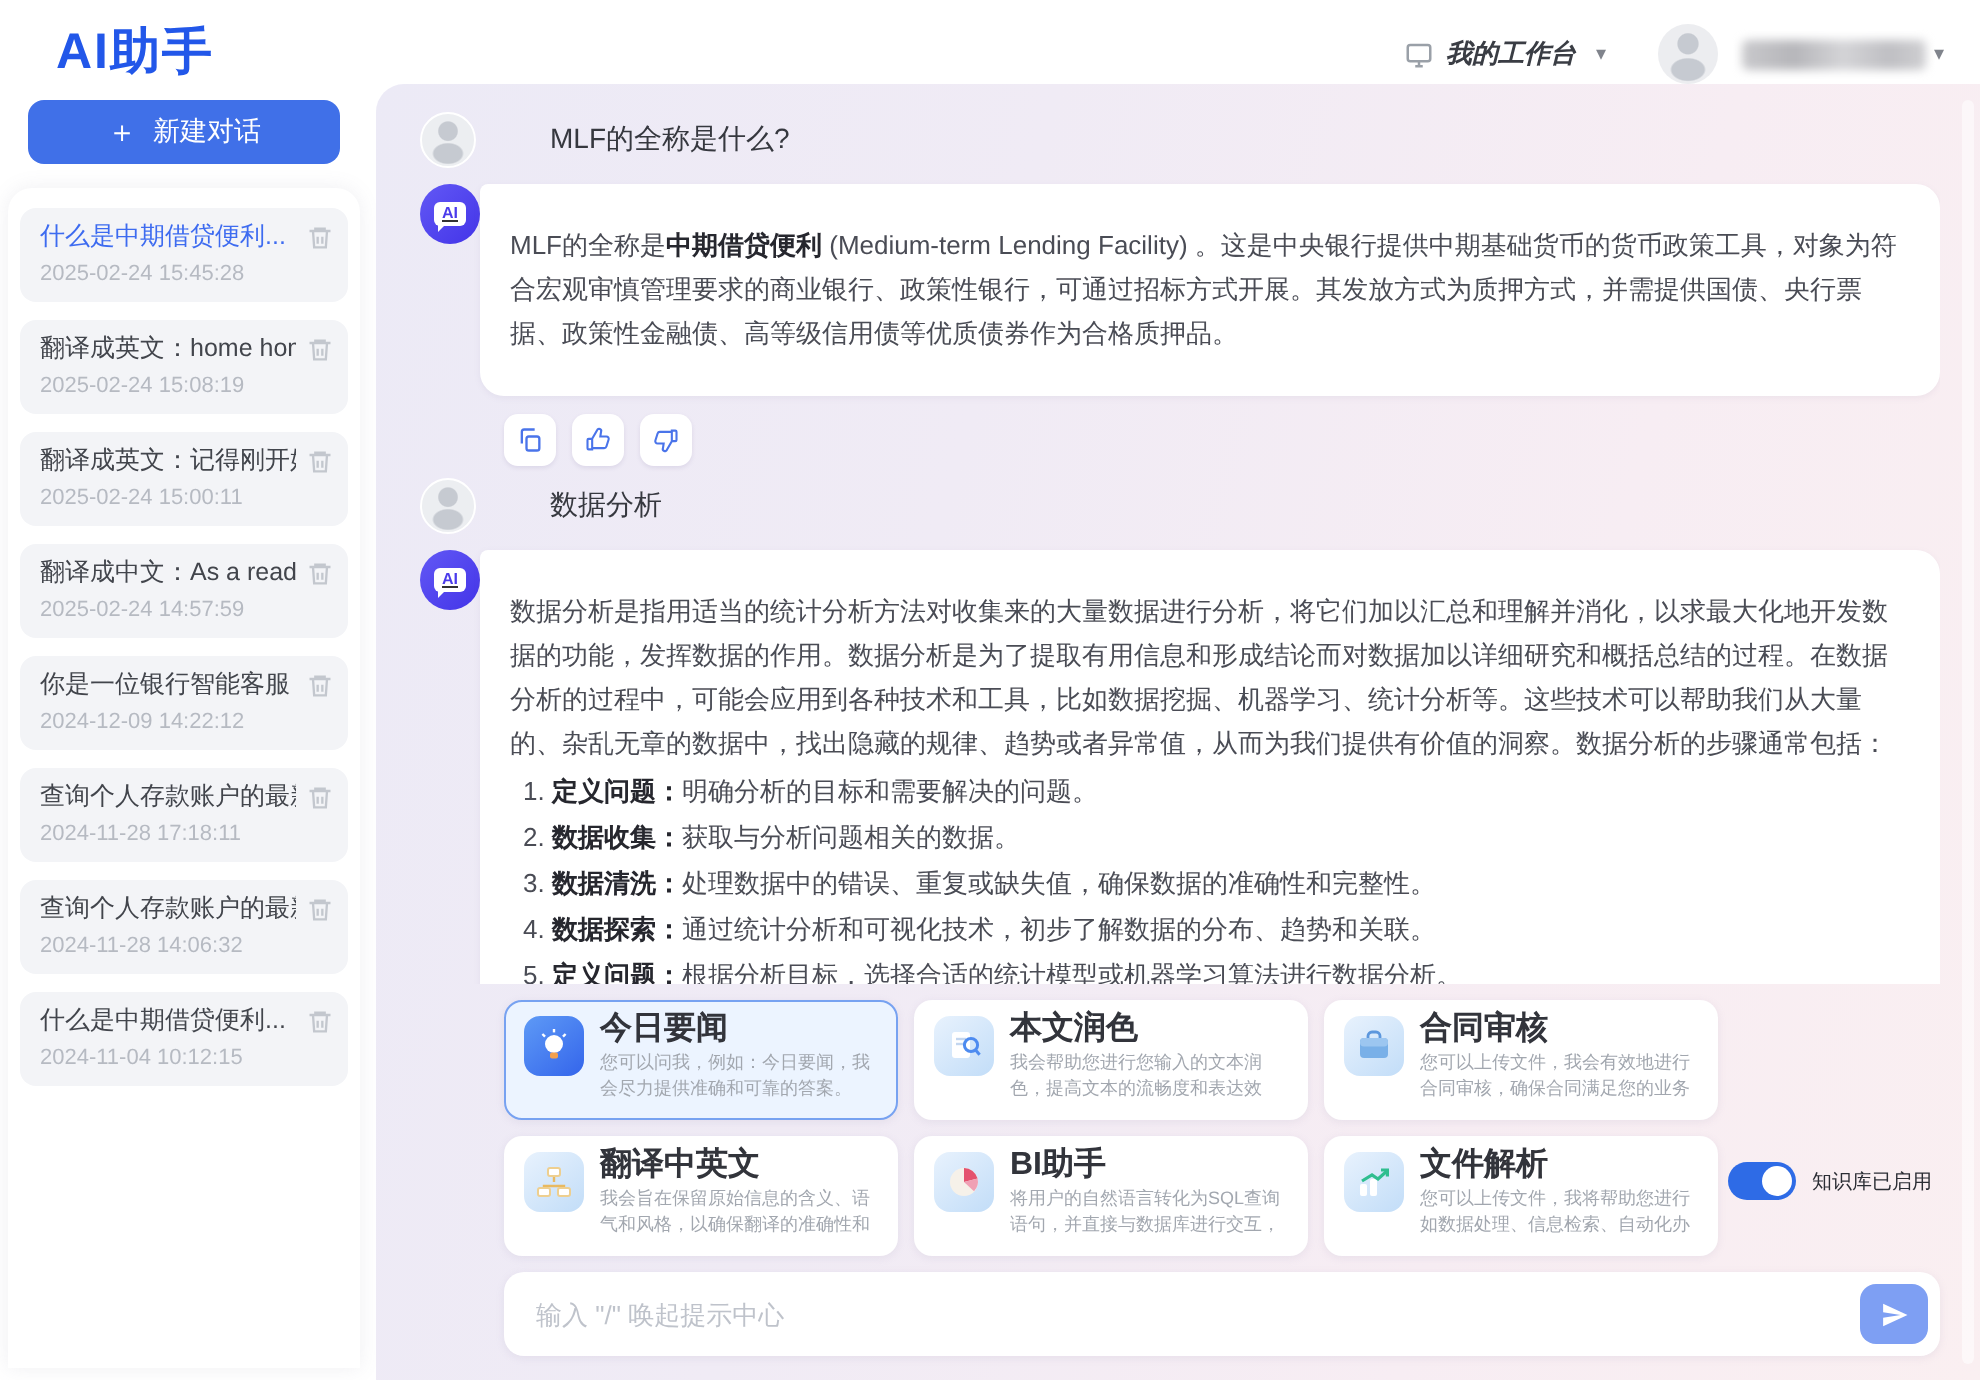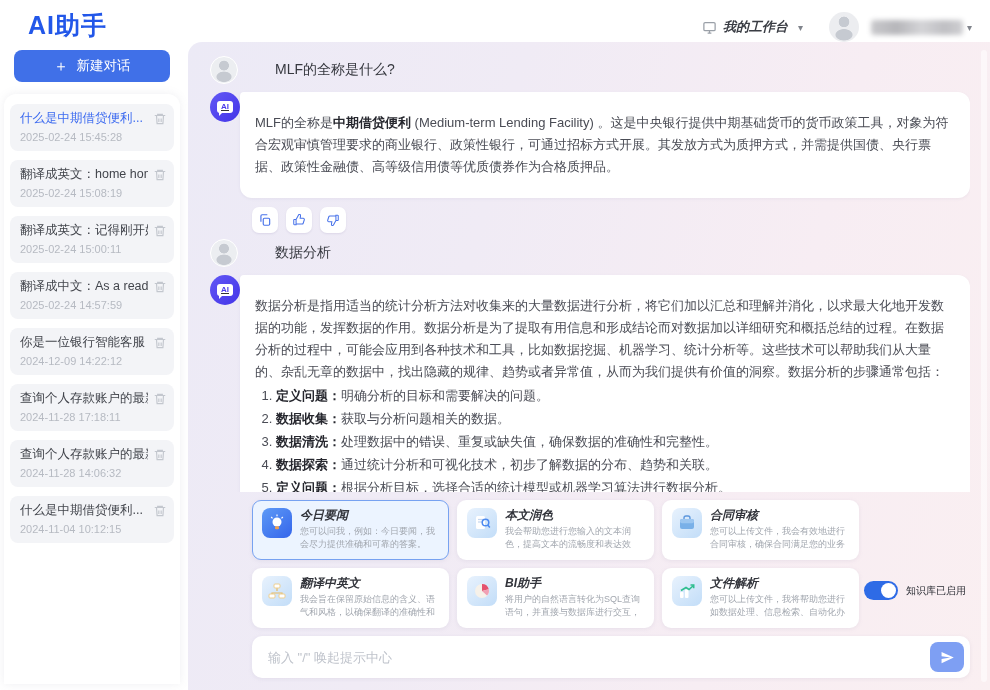--- a/index.html
+++ b/index.html
@@ -79,21 +79,21 @@
   .cards-area { margin:8px 0 8px 42px; display:grid; grid-template-columns:repeat(3,197px);
     gap:8px; }
   .card { background:#fff; border:1px solid rgba(255,255,255,.8); border-radius:9px;
     padding:7px 9px; display:flex; gap:8px; align-items:flex-start;
     box-shadow:0 1px 4px rgba(150,140,180,.14); cursor:pointer; }
   .card.active { background:#ECF4FF; border-color:#77A2F1; }
   .card-icon { width:30px; height:30px; border-radius:8px; flex:none;
     display:flex; align-items:center; justify-content:center;
     background:linear-gradient(140deg,#E8F2FD,#C2DDF8); }
   .card.active .card-icon { background:linear-gradient(140deg,#5E9AF6,#3465EB); }
-  .card-title { font-size:12px; font-weight:700; color:#32343b; line-height:14px;font-style:italic; }
+  .card-title { font-size:16px; font-weight:700; color:#32343b; line-height:14px; }
   .card-desc { font-size:9px; color:#A2A7AF; line-height:1.45; margin-top:3px;
     height:27px; overflow:hidden; }
   
   .kb-toggle { position:absolute; right:24px; bottom:90px; display:flex; align-items:center; gap:8px; }
   .switch { width:34px; height:19px; border-radius:10px; background:#2E6BE6; position:relative;
     display:inline-block; cursor:pointer; }
   .switch .knob { position:absolute; top:2px; right:2px; width:15px; height:15px;
     border-radius:50%; background:#fff; }
   .kb-label { font-size:10px; color:#2b2d34; }
   .composer { margin-left:42px; height:42px; background:#fff; border-radius:10px;

